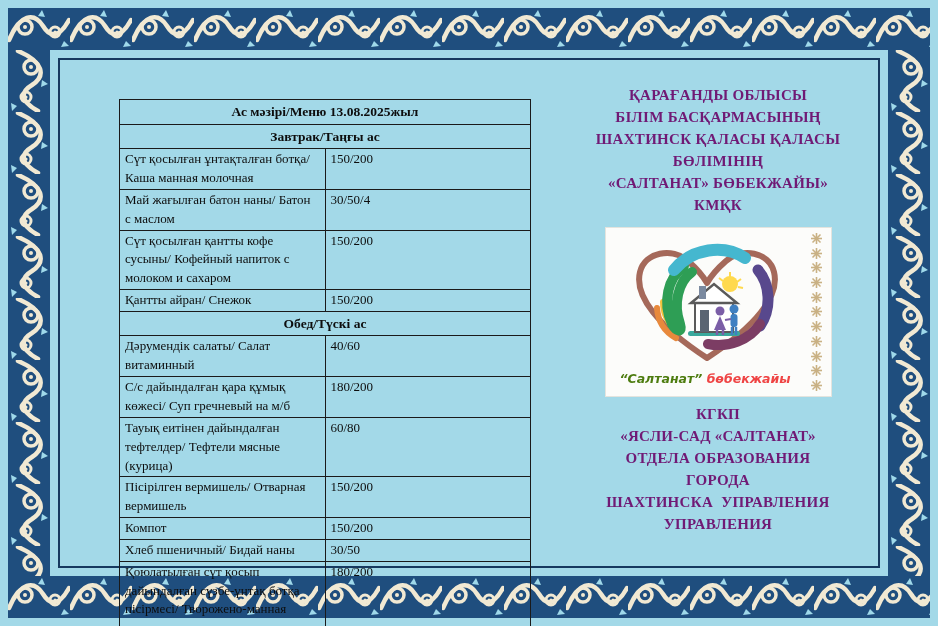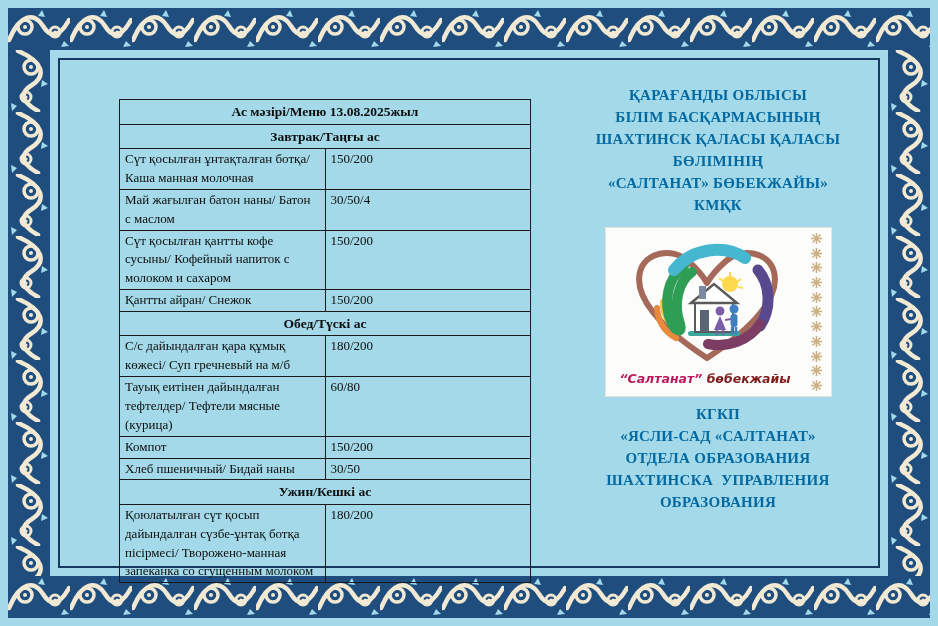--- a/index.html
+++ b/index.html
@@ -20,29 +20,29 @@
     border:2px solid #16395f; pointer-events:none;}
   
   .menu-table-wrap{position:absolute; left:119px; top:99px; width:412px;}
   table.menu{border-collapse:collapse; width:100%; table-layout:fixed;
     font-size:13px; line-height:1.45; color:#0d0d0d;}
   table.menu td, table.menu th{border:1.5px solid #1a1a1a; padding:1px 5px; vertical-align:top;}
   table.menu th{font-size:13.5px; font-weight:bold; text-align:center; padding:2px 4px;}
   td.portion{width:62px;}
   
   .right-panel{position:absolute; left:545px; top:84px; width:346px; text-align:center;}
-  .org-line{font-weight:bold; font-size:15px; line-height:22px; color:#0369a1;
+  .org-line{font-weight:bold; font-size:15px; line-height:22px; color:#701a75;
     letter-spacing:.3px; white-space:pre;}
   .logo-box{position:relative; width:225px; height:168px; margin:12px auto 7px auto;
     background:#fcfcfa; box-shadow:0 0 0 1px #e4e4de;}
   .logo-svg{position:absolute; left:4px; top:2px;}
   .logo-caption{position:absolute; left:0; right:26px; bottom:10px; text-align:center;
     font-family:"DejaVu Sans", sans-serif; font-style:italic; font-weight:bold; font-size:12.5px;}
-  .cap-name{color:#be185d;}
-  .cap-type{color:#7f1d1d;}
+  .cap-name{color:#4d7c0f;}
+  .cap-type{color:#ef4444;}
   .gold-strip{position:absolute; top:4px; bottom:4px; right:5px; width:18px;
     display:flex; flex-direction:column; justify-content:space-between; align-items:center;}
   .ru-block{margin-top:2px;}
 </style>
 </head>
 <body>
 
 <div class="stage">
 
   <div class="band band-top band-h" id="orn-top">
@@ -545,37 +545,42 @@
             <td class="portion">150/200</td>
           </tr>
           <tr>
             <td>Қантты айран/ Снежок</td>
             <td class="portion">150/200</td>
           </tr>
           <tr>
             <th colspan="2">Обед/Түскі ас</th>
           </tr>
           <tr>
+            <td>Дәрумендік салаты/ Салат витаминный</td>
+            <td class="portion">40/60</td>
+          </tr>
+          <tr>
             <td>С/с дайындалған қара құмық көжесі/ Суп гречневый на м/б</td>
             <td class="portion">180/200</td>
           </tr>
           <tr>
             <td>Тауық еитінен дайындалған тефтелдер/ Тефтели мясные (курица)</td>
             <td class="portion">60/80</td>
           </tr>
           <tr>
+            <td>Пісірілген вермишель/ Отварная вермишель</td>
+            <td class="portion">150/200</td>
+          </tr>
+          <tr>
             <td>Компот</td>
             <td class="portion">150/200</td>
           </tr>
           <tr>
             <td>Хлеб пшеничный/ Бидай наны</td>
             <td class="portion">30/50</td>
-          </tr>
-          <tr>
-            <th colspan="2">Ужин/Кешкі ас</th>
           </tr>
           <tr>
             <td>Қоюлатылған сүт қосып дайындалған сүзбе-ұнтақ ботқа пісірмесі/ Творожено-манная запеканка со сгущенным молоком</td>
             <td class="portion">180/200</td>
           </tr>
         </tbody>
     </table>
   </div>
 
   <div class="right-panel">
@@ -736,17 +741,18 @@
             </g>
             <circle cx="6.5" cy="6.5" r="2" fill="#c9b184"></circle>
           </svg>
         </div>
     </div>
 
     <div id="org-ru" class="ru-block">
         <div class="org-line">КГКП</div>
         <div class="org-line">«ЯСЛИ-САД «САЛТАНАТ»</div>
         <div class="org-line">ОТДЕЛА ОБРАЗОВАНИЯ</div>
+        <div class="org-line">ГОРОДА</div>
         <div class="org-line">ШАХТИНСКА  УПРАВЛЕНИЯ</div>
-        <div class="org-line">ОБРАЗОВАНИЯ</div>
+        <div class="org-line">УПРАВЛЕНИЯ</div>
       </div>
   </div>
 </div>
 
 </body></html>

